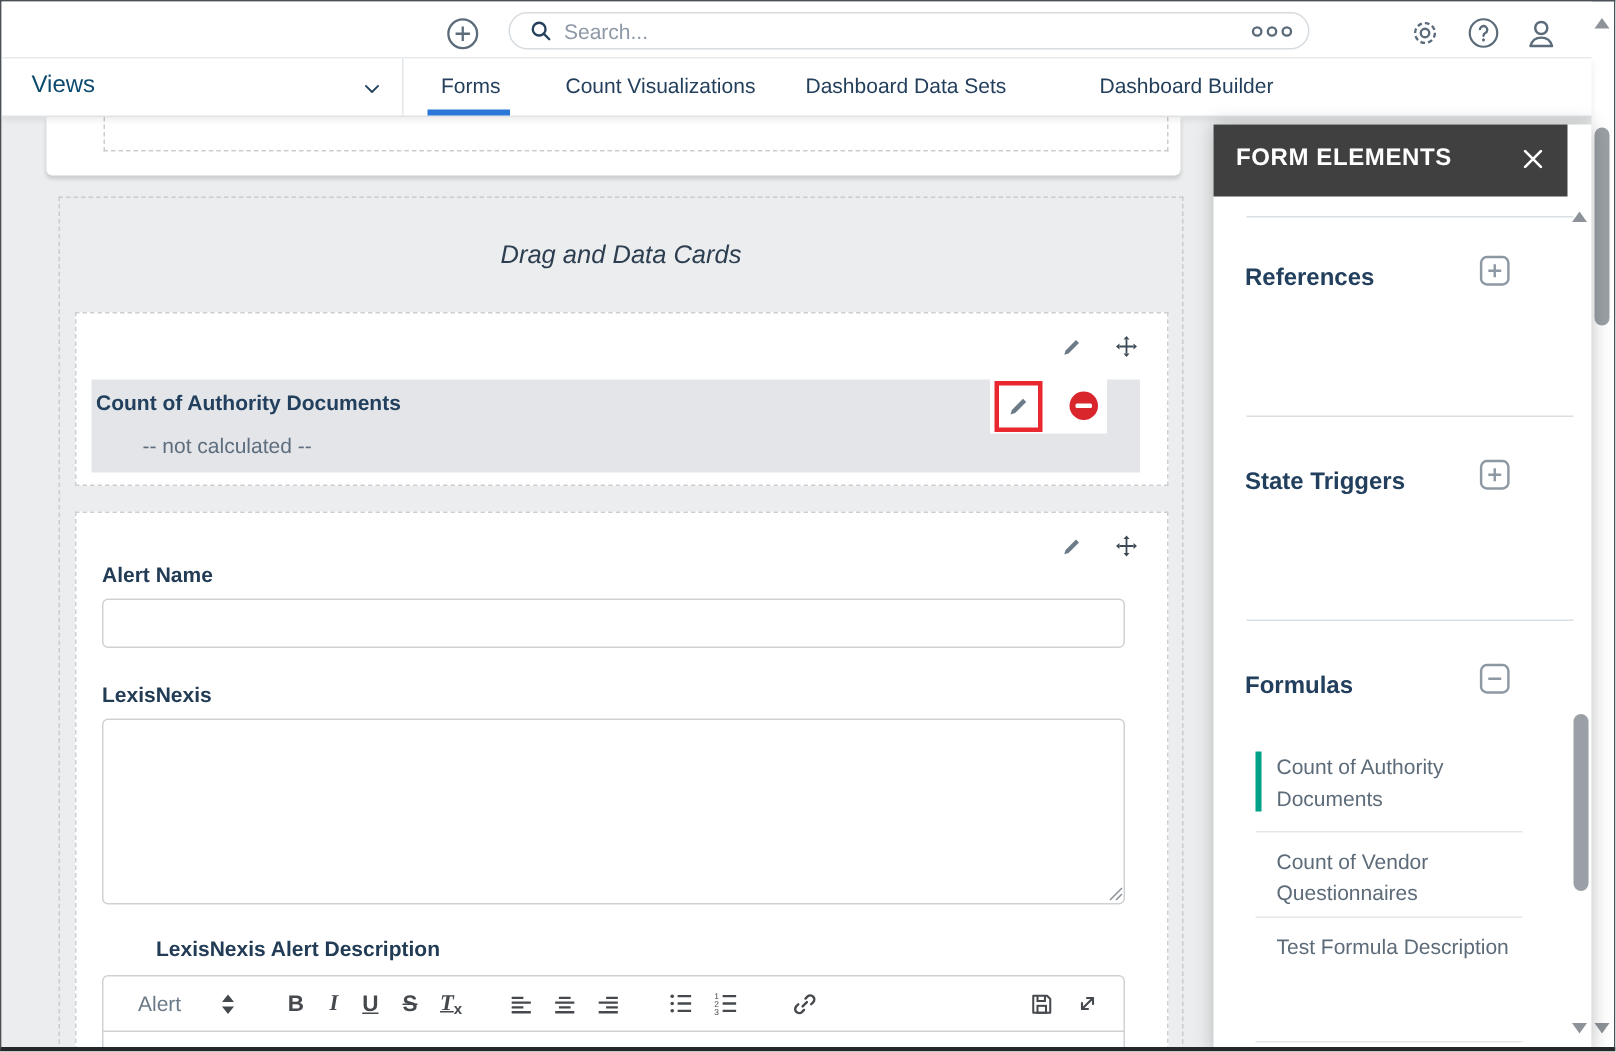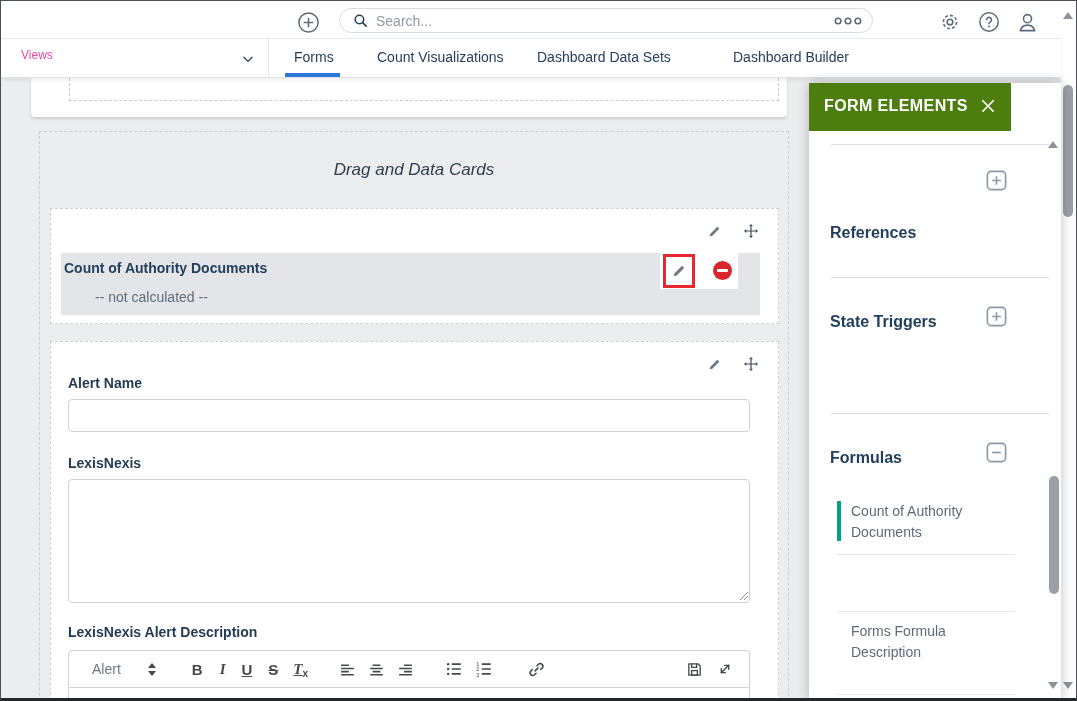--- a/index.html
+++ b/index.html
@@ -15,21 +15,21 @@
   
   .topbar { position:absolute; left:0; top:0; width:1060px; height:38px; background:#fff; border-bottom:1px solid #e7eaec; z-index:30; }
   .plus-circle { position:absolute; left:296px; top:10px; cursor:pointer; }
   .search-pill { position:absolute; left:338px; top:7px; width:534px; height:25px; border:1px solid #d7dce0; border-radius:13px; display:flex; align-items:center; padding:0 10px 0 12px; background:#fff; }
   .search-pill .ph { color:#8d99a6; font-size:14px; margin-left:7px; flex:1; }
   .tb-icon { position:absolute; top:10px; cursor:pointer; }
 
   
   .navbar { position:absolute; left:0; top:38px; width:1060px; height:39px; background:#fff; border-bottom:1px solid #dfe3e6; box-shadow:0 2px 4px rgba(0,0,0,.08); z-index:29; }
   .views { position:absolute; left:0; top:0; width:268px; height:39px; border-right:1px solid #e4e7ea; cursor:pointer; }
-  .views .vlabel { position:absolute; left:20px; top:9px; font-size:12px; color:#ec4899; font-weight:500; }
+  .views .vlabel { position:absolute; left:20px; top:9px; font-size:16px; color:#0c4a6e; font-weight:500; }
   .views .chev { position:absolute; left:240px; top:13px; }
   .tab { position:absolute; top:10px; font-size:14px; color:#233f5b; cursor:pointer; white-space:nowrap; }
   .tab-underline { position:absolute; left:284px; bottom:0; width:55px; height:4px; background:#2b76d9; }
 
   
   .main-bg { position:absolute; left:0; top:77px; width:1060px; height:624px; background:#ebedee; }
 
   
   .top-card { position:absolute; left:30px; top:77px; width:756px; height:39px; background:#fff; border-radius:0 0 4px 4px; box-shadow:0 2px 3px rgba(0,0,0,.14); }
   .dashed-remnant { position:absolute; left:38px; top:0; width:710px; height:23px; border:1px dashed #c9cdd1; border-top:none; }
@@ -68,21 +68,21 @@
   .stepper { margin-left:27px; display:flex; flex-direction:column; gap:3px; }
   .tri-up { width:0; height:0; border-left:4px solid transparent; border-right:4px solid transparent; border-bottom:5px solid #45494d; }
   .tri-dn { width:0; height:0; border-left:4px solid transparent; border-right:4px solid transparent; border-top:5px solid #45494d; }
   .u-line { text-decoration:underline; }
   .s-line { text-decoration:line-through; }
   .it { font-style:italic; }
   .tx-sub { font-size:10px; font-weight:700; position:relative; top:4px; left:0px; font-family:"Liberation Sans", sans-serif; }
 
   
   .panel { position:absolute; left:808px; top:82px; width:252px; height:619px; background:#fff; box-shadow:0 0 12px rgba(0,0,0,.25); z-index:40; }
-  .panel-header { position:absolute; left:0; top:0; width:202px; height:48px; background:#4d7c0f; }
+  .panel-header { position:absolute; left:0; top:0; width:236px; height:48px; background:#404040; }
   .panel-title { position:absolute; left:15px; top:14px; color:#fff; font-size:16px; font-weight:700; letter-spacing:.4px; }
   .panel-close { position:absolute; right:14px; top:14px; cursor:pointer; }
   .p-div { position:absolute; left:22px; width:218px; border-top:1px solid #dadfe3; }
   .sec-label { position:absolute; left:21px; font-size:16px; font-weight:700; color:#22405e; }
   .sec-btn { position:absolute; left:176px; cursor:pointer; color:#8d98a3; }
   .fitem { position:absolute; left:28px; width:178px; font-size:14px; color:#5d6b79; line-height:21px; cursor:pointer; }
   .fitem .bar { position:absolute; left:0; top:0; bottom:2px; width:4px; background:#00a189; }
   .fitem .txt { display:block; padding-left:14px; }
   .i-div { position:absolute; left:28px; width:178px; border-top:1px solid #e4e7ea; }
 
@@ -201,21 +201,21 @@
 
       <span class="fld-label" style="top:33px;">Alert Name</span>
       <input class="txt-input" style="top: 57px;" value="">
 
       <span class="fld-label" style="top:113px;">LexisNexis</span>
       <textarea class="txt-area" style=""></textarea>
       <svg class="resize-handle" width="10" height="10" viewBox="0 0 10 10">
         <path d="M1 9L9 1M5 9L9 5" stroke="#8a9096" stroke-width="1"></path>
       </svg>
 
-      <span class="fld-label" style="top:282px;">LexisNexis Alert Description</span>
+      <span class="fld-label" style="top:282px;margin-left:36px;">LexisNexis Alert Description</span>
 
       <div class="rte-toolbar">
         <div class="style-picker">
           <span class="sel">Alert</span>
           <span class="stepper">
               <span class="tri-up"></span>
               <span class="tri-dn"></span>
             </span>
         </div>
         <div class="rt-btn" style="margin-left:36px;">
@@ -293,21 +293,21 @@
   <div class="panel">
     <div class="panel-header">
       <span class="panel-title">FORM ELEMENTS</span>
       <svg class="panel-close" width="18" height="18" viewBox="0 0 24 24">
         <path d="M5 5l14 14M19 5L5 19" stroke="#fff" stroke-width="2.3" stroke-linecap="round"></path>
       </svg>
     </div>
 
     <div class="p-div" style="top:61px;"></div>
 
-    <span class="sec-label" style="top:94px;margin-top:47px;">References</span>
+    <span class="sec-label" style="top:94px;">References</span>
     <div class="sec-btn" style="top:86px;">
       <svg width="23" height="23" viewBox="0 0 24 24">
         <rect x="2.5" y="2.5" width="19" height="19" rx="4" fill="none" stroke="currentColor" stroke-width="1.7"></rect>
         <path d="M12 7.5v9M7.5 12h9" stroke="currentColor" stroke-width="1.7"></path>
       </svg>
     </div>
 
     <div class="p-div" style="top:194px;"></div>
 
     <span class="sec-label" style="top:230px;">State Triggers</span>
@@ -327,24 +327,27 @@
         <path d="M7.5 12h9" stroke="currentColor" stroke-width="1.7"></path>
       </svg>
     </div>
 
     <div class="fitem" style="top:418px;">
       <span class="bar"></span>
       <span class="txt">Count of Authority Documents</span>
     </div>
     <div class="i-div" style="top:471px;"></div>
 
+    <div class="fitem" style="top:481px;">
+      <span class="txt">Count of Vendor Questionnaires</span>
+    </div>
     <div class="i-div" style="top:528px;"></div>
 
     <div class="fitem" style="top:538px;">
-      <span class="txt">Forms Formula Description</span>
+      <span class="txt">Test Formula Description</span>
     </div>
     <div class="i-div" style="top:611px;"></div>
 
     <div class="arrow-up" style="left:239px; top:58px;"></div>
     <div class="sb-thumb" style="left:240px; top:393px; width:10px; height:118px;"></div>
     <div class="arrow-dn" style="left:239px; top:599px;"></div>
   </div>
 
   <div class="arrow-up" style="left:1062px; top:11px;"></div>
   <div class="sb-thumb" style="left:1062px; top:84px; width:10px; height:132px;"></div>

